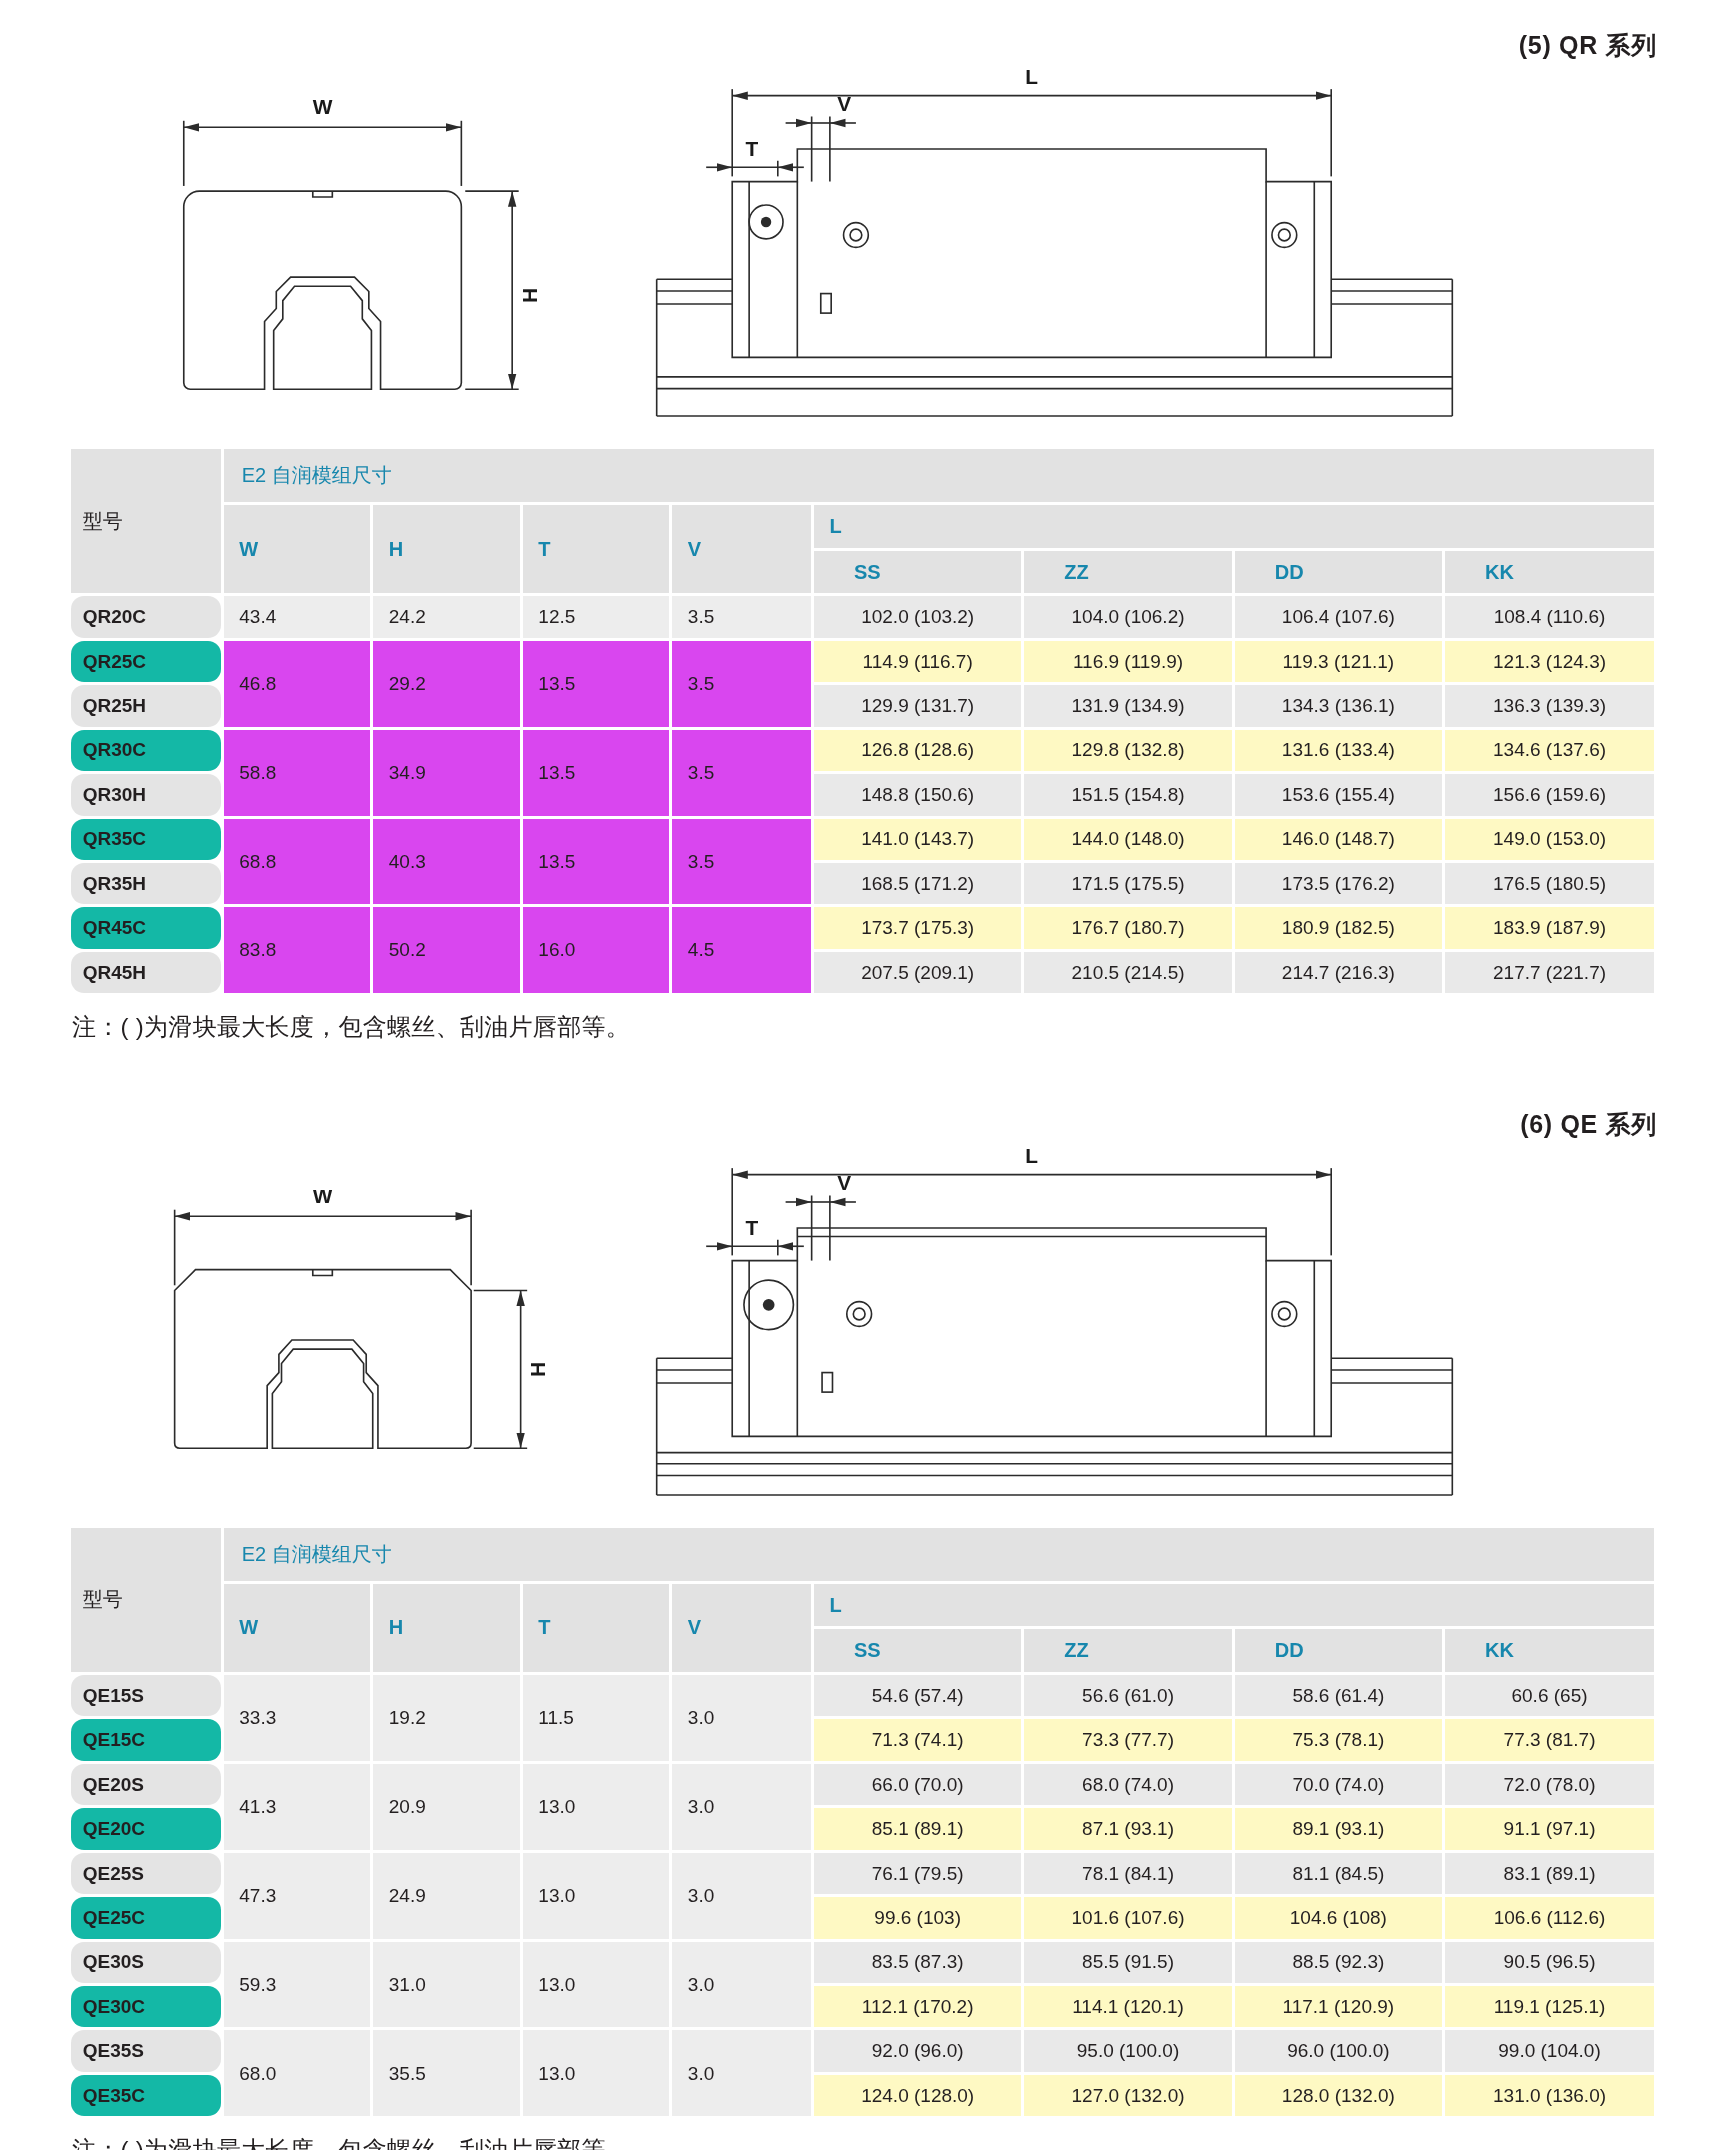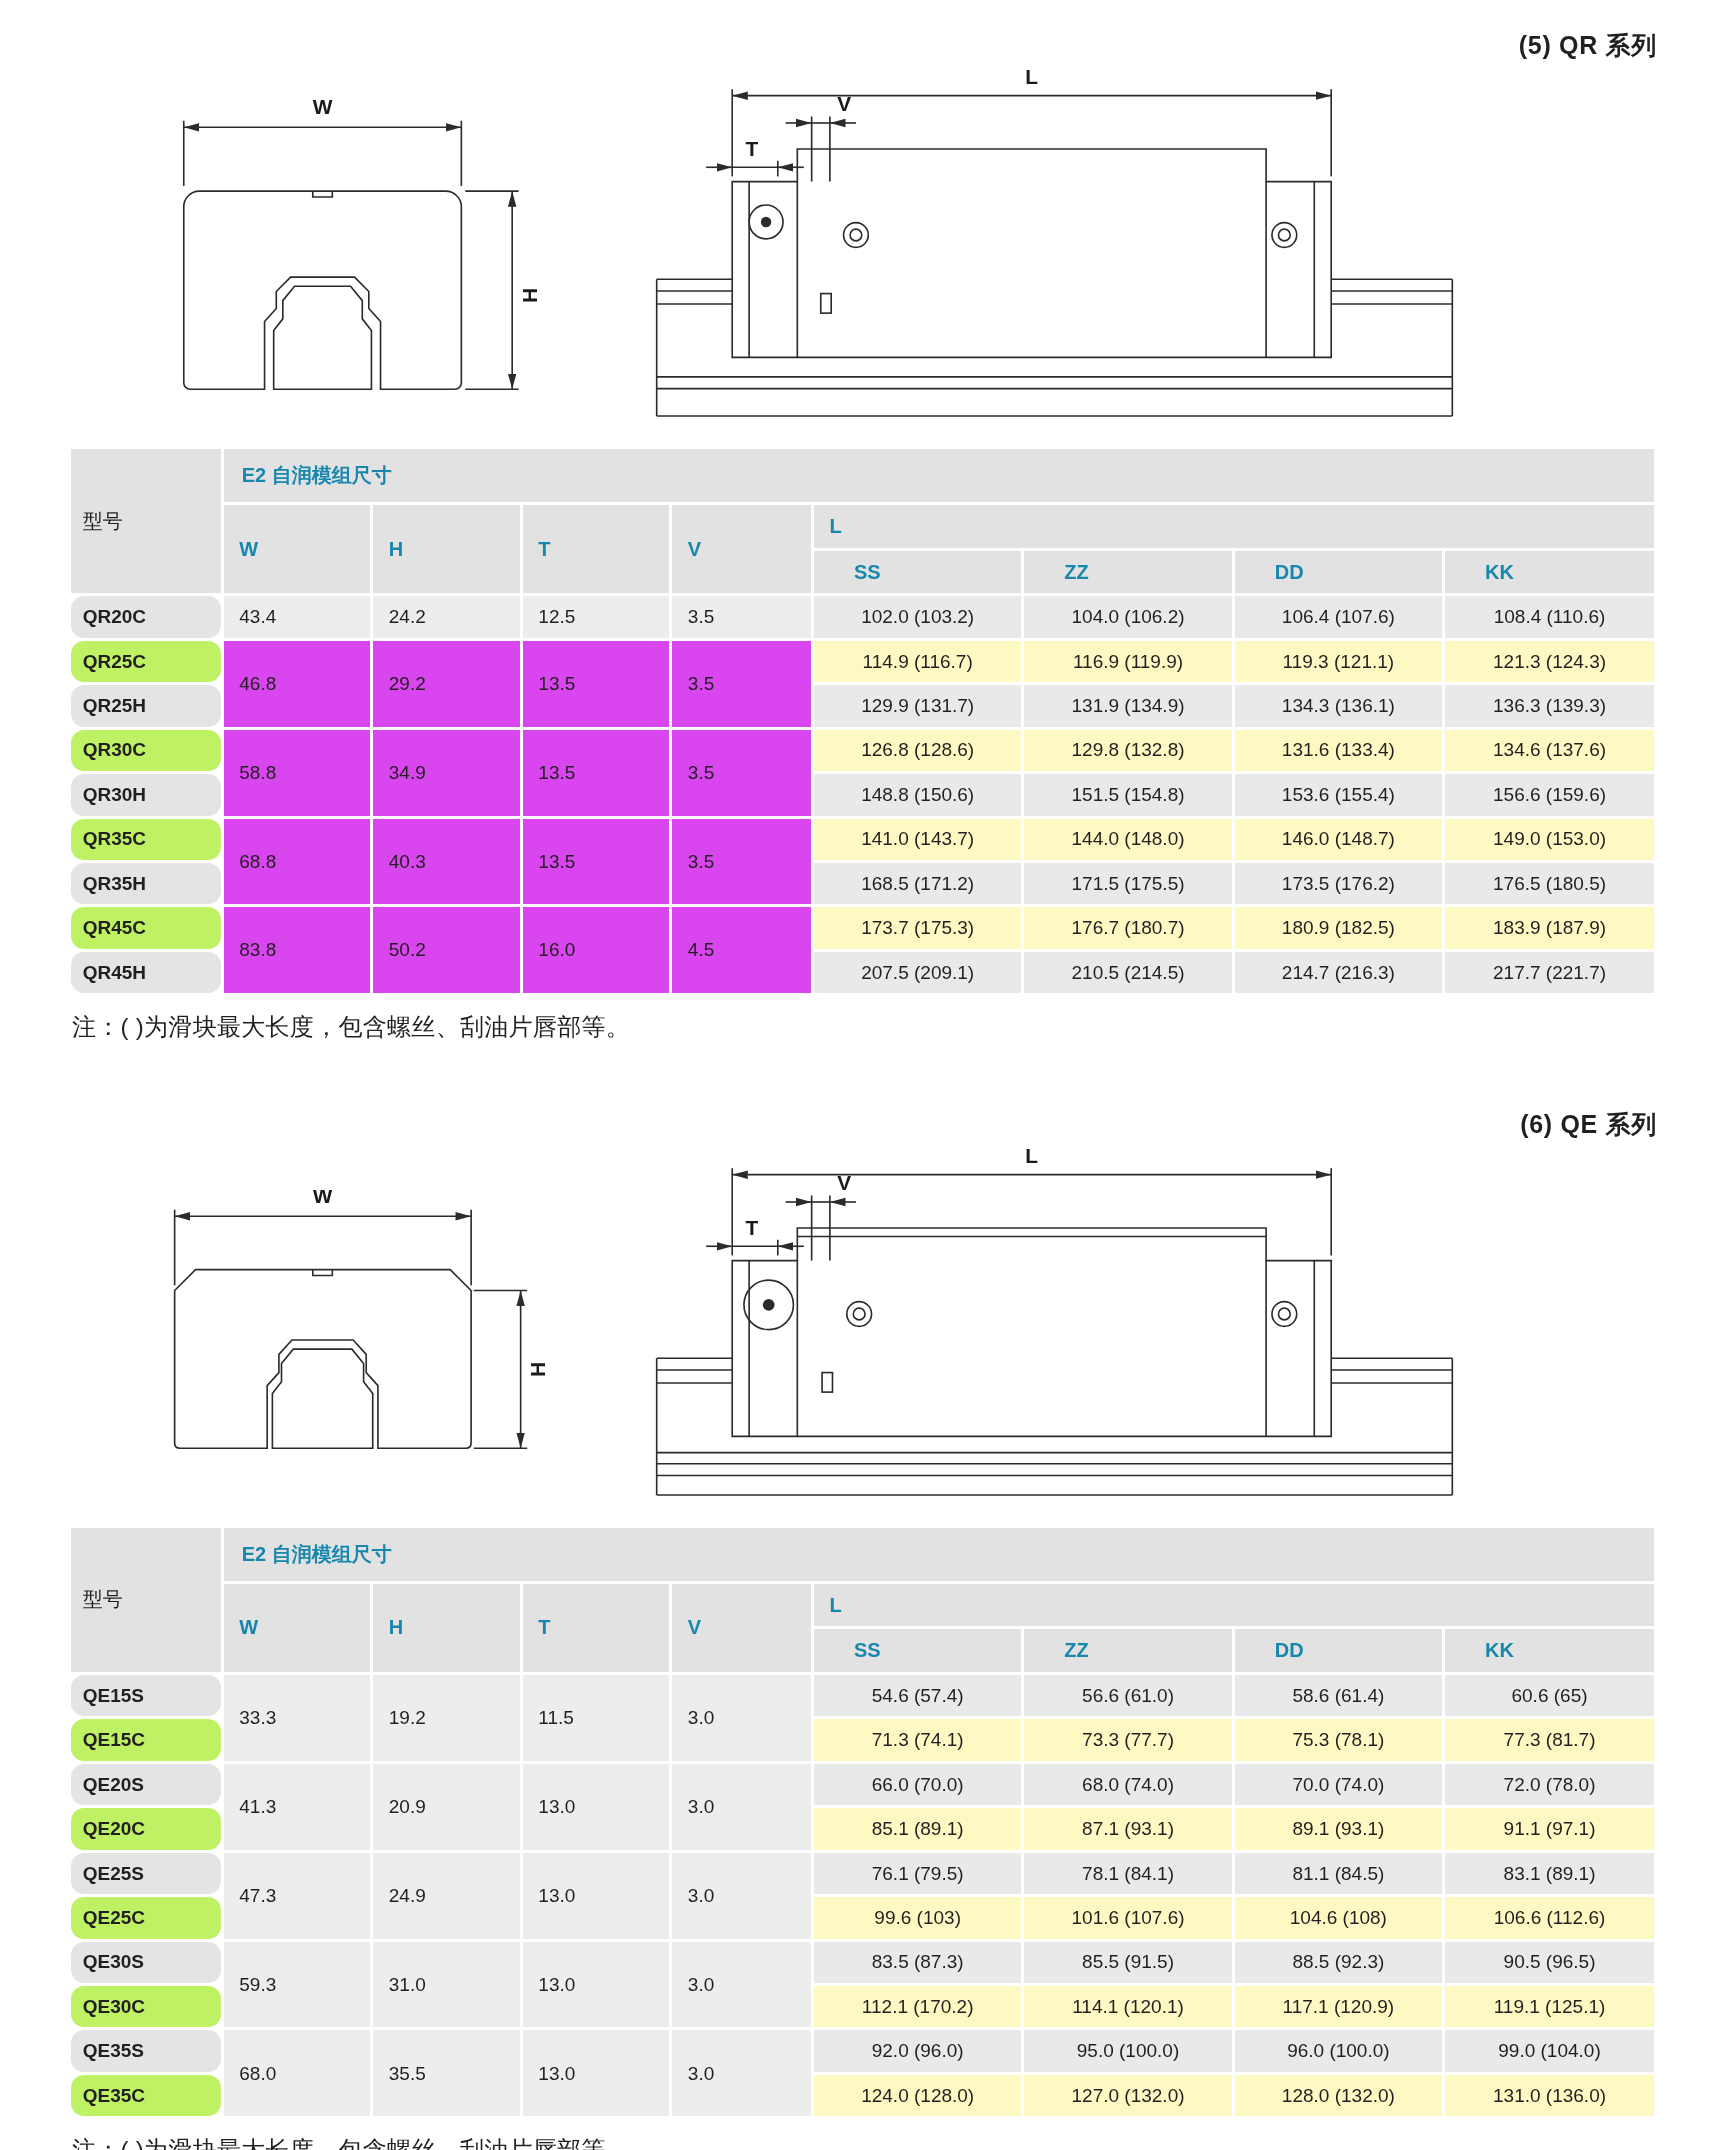--- a/index.html
+++ b/index.html
@@ -41,21 +41,21 @@
     font-size: 19px;
     text-align: left;
     vertical-align: middle;
     padding: 9.8px 3.9px 9.8px 15.6px;
     line-height: 1.15;
   }
   th.group-h {
     background: #e2e2e2;
     color: #1787ad;
     font-size: 20px;
-    font-weight: bold;
+    font-weight: normal;
     height: 53px;
     padding-left: 18px;
   }
   th.model-h {
     background: #e2e2e2;
     color: #231f20;
     font-size: 20px;
     font-weight: normal;
     padding-left: 11.7px;
   }
@@ -66,21 +66,21 @@
     font-weight: bold;
   }
   th.l-h { height: 33px; }
   th.lcol-h { height: 38px; padding-left: 40px; }
   td.model {
     background: #e4e4e4;
     font-weight: bold;
     padding-left: 11.7px;
     border-radius: 13px;
   }
-  tr.alt td.model { background: #bef264; }
+  tr.alt td.model { background: #14b8a6; }
   td.dim { background: #ededed; }
   tr.alt td.dim { background: #d946ef; }
   td.lval {
     background: #e9e9e9;
     text-align: center;
     padding-left: 0;
     padding-right: 0;
   }
   tr.alt td.lval { background: #fef9c3; }
   .note {

